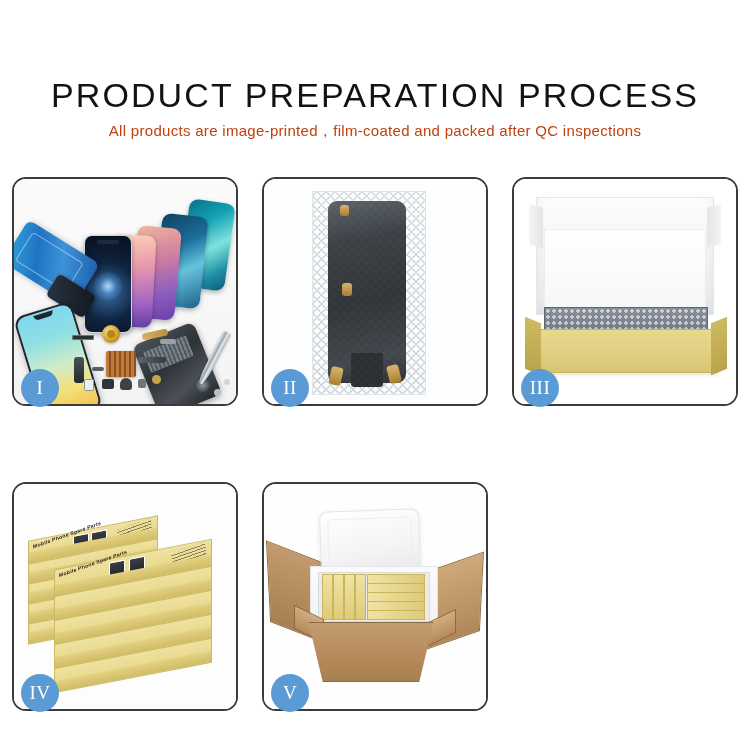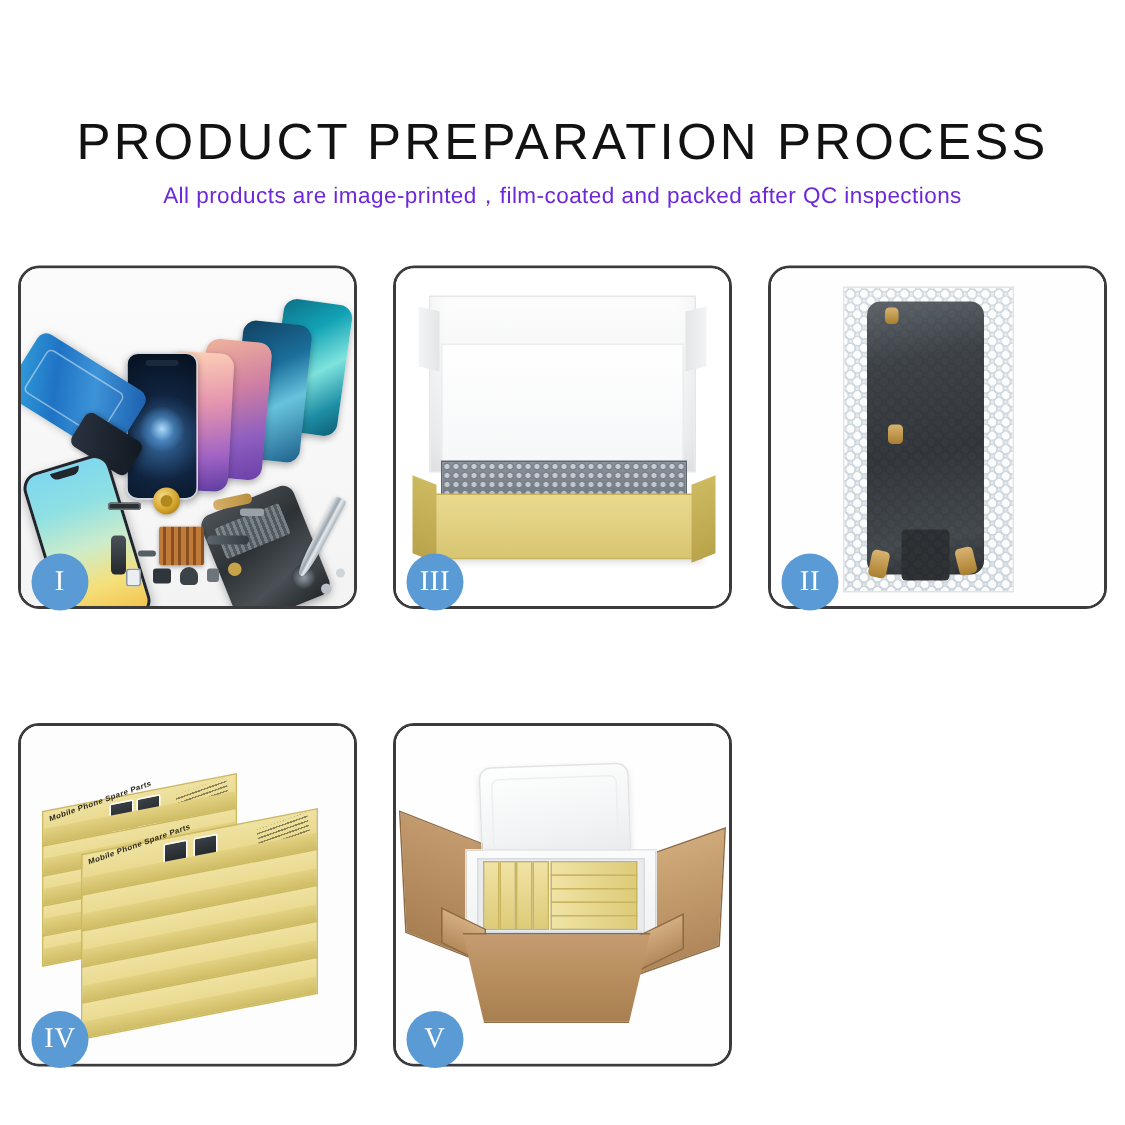--- a/index.html
+++ b/index.html
@@ -36,21 +36,21 @@
     font-weight: 400;
     color: #121212;
     letter-spacing: 2.1px;
     line-height: 40px;
     white-space: nowrap;
   }
   .page-subtitle {
     margin-top: 6px;
     font-size: 15px;
     font-weight: 400;
-    color: #6d28d9;
+    color: #c2410c;
     letter-spacing: 0.3px;
     line-height: 20px;
     white-space: nowrap;
   }
 
   
   .grid {
     position: absolute;
     left: 12px;
     top: 140px;
@@ -466,46 +466,46 @@
           <div class="comp sm5"></div>
           <div class="comp sm6"></div>
           <div class="comp sm7"></div>
           <div class="comp sm8"></div>
           <div class="comp sm9"></div>
         </div>
       </div>
       <div class="badge">I</div>
     </div>
 
-    <div class="panel p3">
-      <div class="panel-inner">
-        <div class="scene">
-          <div class="lid3"></div>
-          <div class="foam3"></div>
-          <div class="wrap3"></div>
-          <div class="tray3"></div>
-        </div>
-      </div>
-      <div class="badge">III</div>
-    </div>
-
     <div class="panel p2">
       <div class="panel-inner">
         <div class="scene">
           <div class="bag">
             <div class="bubbles"></div>
           </div>
           <div class="screen-in-bag"></div>
           <div class="cable-tab ct1"></div>
           <div class="cable-tab ct2"></div>
           <div class="cable-tab ct3"></div>
           <div class="cable-tab ct4"></div>
         </div>
       </div>
       <div class="badge">II</div>
+    </div>
+
+    <div class="panel p3">
+      <div class="panel-inner">
+        <div class="scene">
+          <div class="lid3"></div>
+          <div class="foam3"></div>
+          <div class="wrap3"></div>
+          <div class="tray3"></div>
+        </div>
+      </div>
+      <div class="badge">III</div>
     </div>
 
     <div class="panel p4">
       <div class="panel-inner">
         <div class="scene">
           <div class="stackbox s5">
               <span class="sb-side"></span>
             </div>
           <div class="stackbox s4">
               <span class="sb-side"></span>

